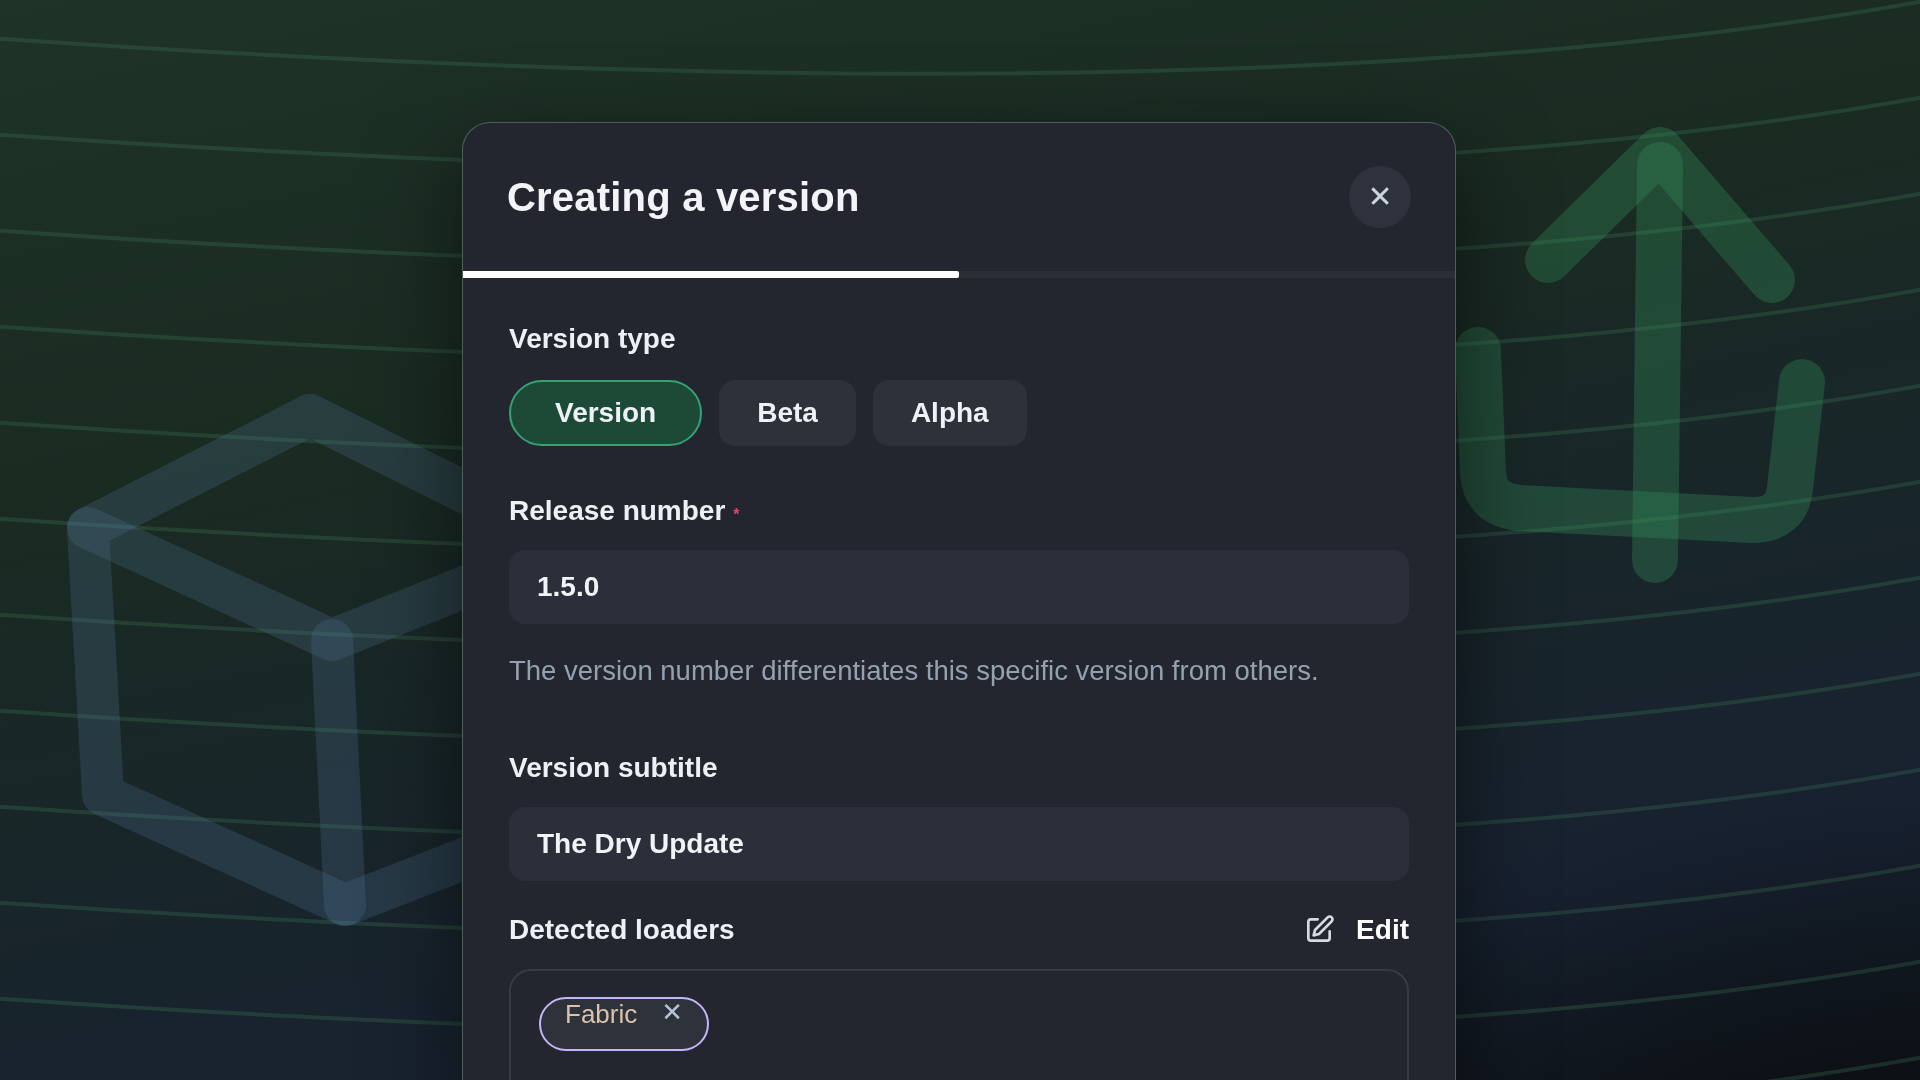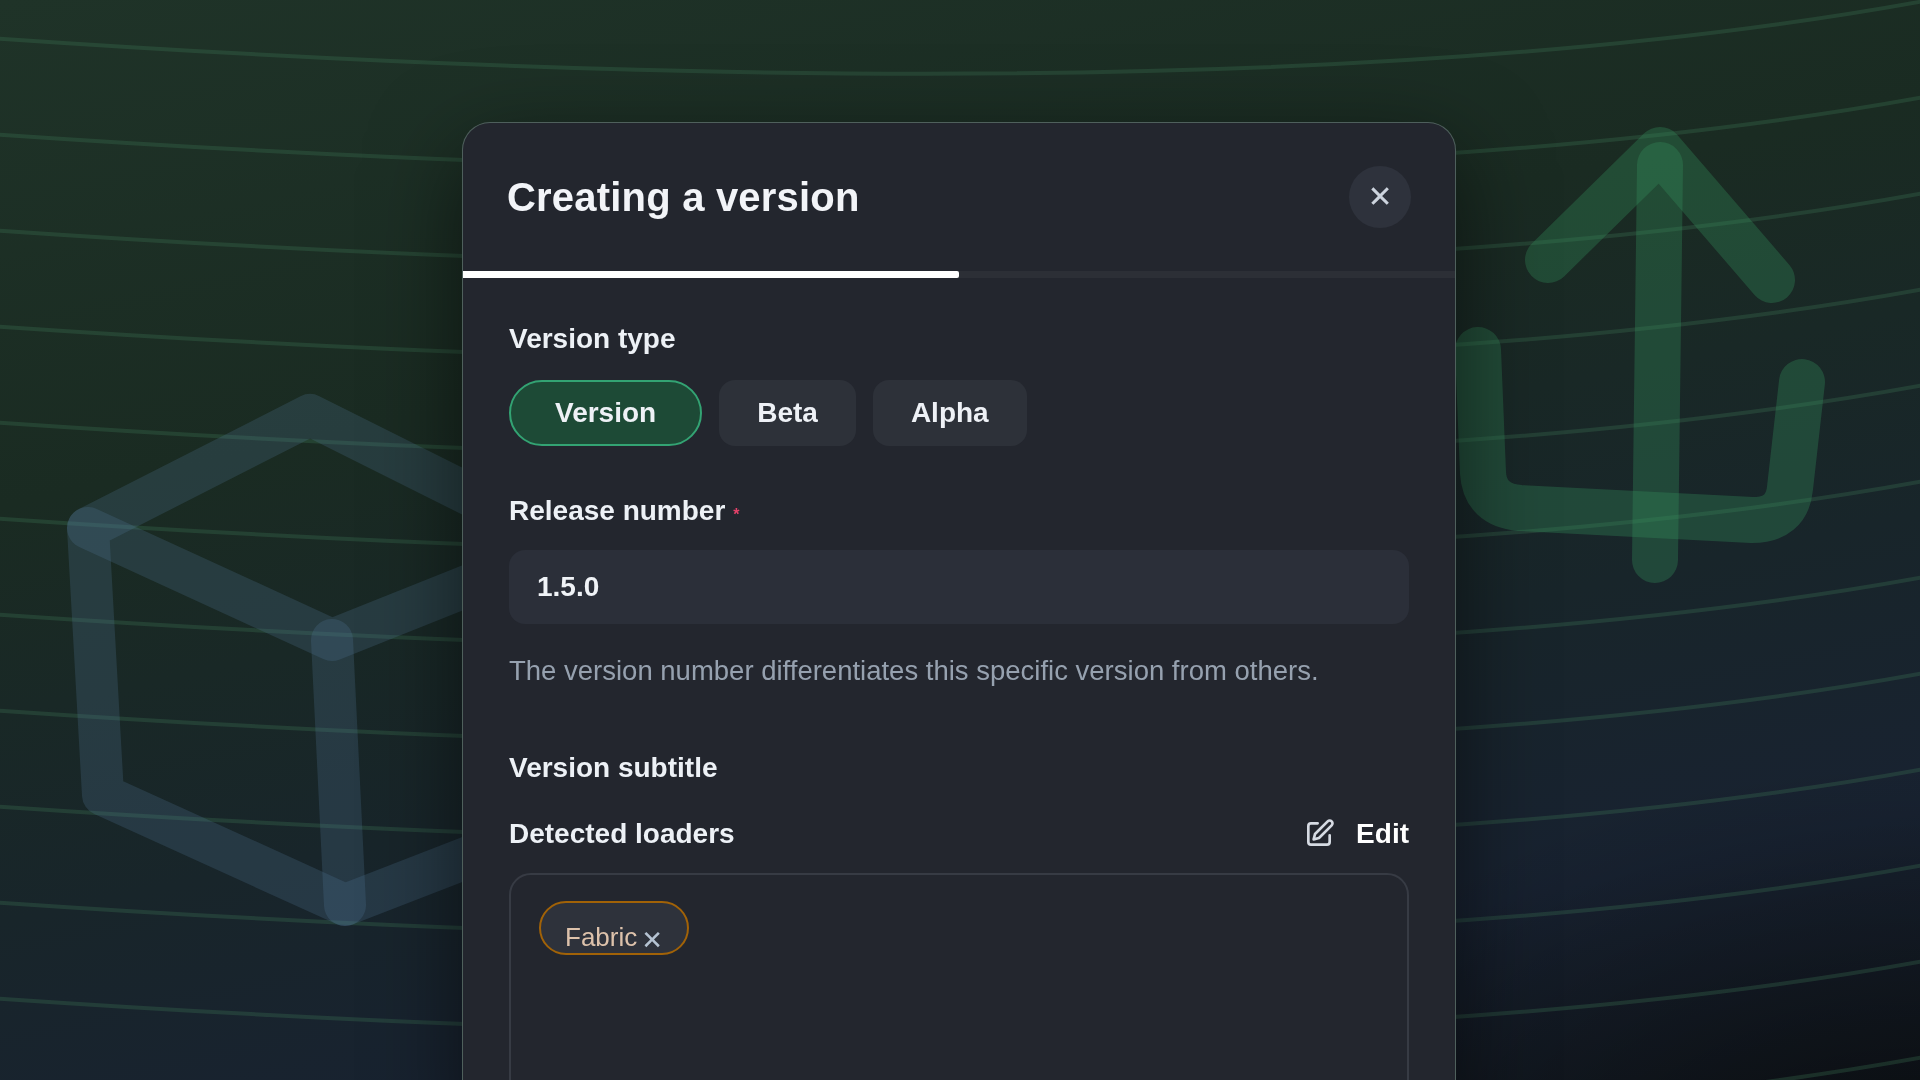--- a/index.html
+++ b/index.html
@@ -62,22 +62,22 @@
   .edit-btn{
     display:flex;align-items:center;gap:21px;background:none;border:none;cursor:pointer;
     color:#ffffff;font-size:28px;font-weight:700;font-family:inherit;padding:0;
   }
   .edit-btn svg{color:#d6dbe3;}
   .loaders-box{
     margin-top:22px;border:2px solid #373b44;border-radius:22px;
     padding:26px 28px;height:260px;box-sizing:border-box;
   }
   .chip{
-    display:inline-flex;align-items:flex-end;gap:4px;height:54px;
-    background:#2e323b;border:2px solid #a16207;border-radius:999px;
+    display:inline-flex;align-items:flex-start;gap:24px;height:54px;
+    background:#2e323b;border:2px solid #c4b5fd;border-radius:999px;
     padding:0 24px;box-sizing:border-box;cursor:default;
   }
   .chip-label{color:#ddc2ab;font-size:26px;font-weight:500;}
   .chip-x{color:#b5c3d2;font-size:26px;font-weight:400;cursor:pointer;line-height:1;}
 </style>
 </head>
 <body>
 
 <svg class="bg-decor" width="1920" height="1080" viewBox="0 0 1920 1080">
   <g stroke="#3f7f58" stroke-opacity="0.28" stroke-width="4" fill="none">
@@ -134,20 +134,21 @@
     </div>
 
     <div class="section">
       <span class="field-label">Release number</span><span class="required">*</span>
       <input class="text-input" type="text" value="1.5.0" style="">
       <div class="helper">The version number differentiates this specific version from others.</div>
     </div>
 
     <div class="section" style="margin-top:58px;">
       <span class="field-label">Version subtitle</span>
+      <input class="text-input" type="text" value="The Dry Update" style="">
     </div>
 
     <div class="loaders-head">
       <span class="field-label">Detected loaders</span>
       <button class="edit-btn">
         <svg width="32" height="32" viewBox="0 0 24 24" fill="none" stroke="currentColor" stroke-width="2" stroke-linecap="round" stroke-linejoin="round">
           <path d="M11 4H6a2 2 0 0 0-2 2v12a2 2 0 0 0 2 2h12a2 2 0 0 0 2-2v-5"></path>
           <path d="M18.5 2.5a2.1 2.1 0 0 1 3 3L12 15l-4 1 1-4 9.5-9.5z"></path>
         </svg>
         <span>Edit</span>

